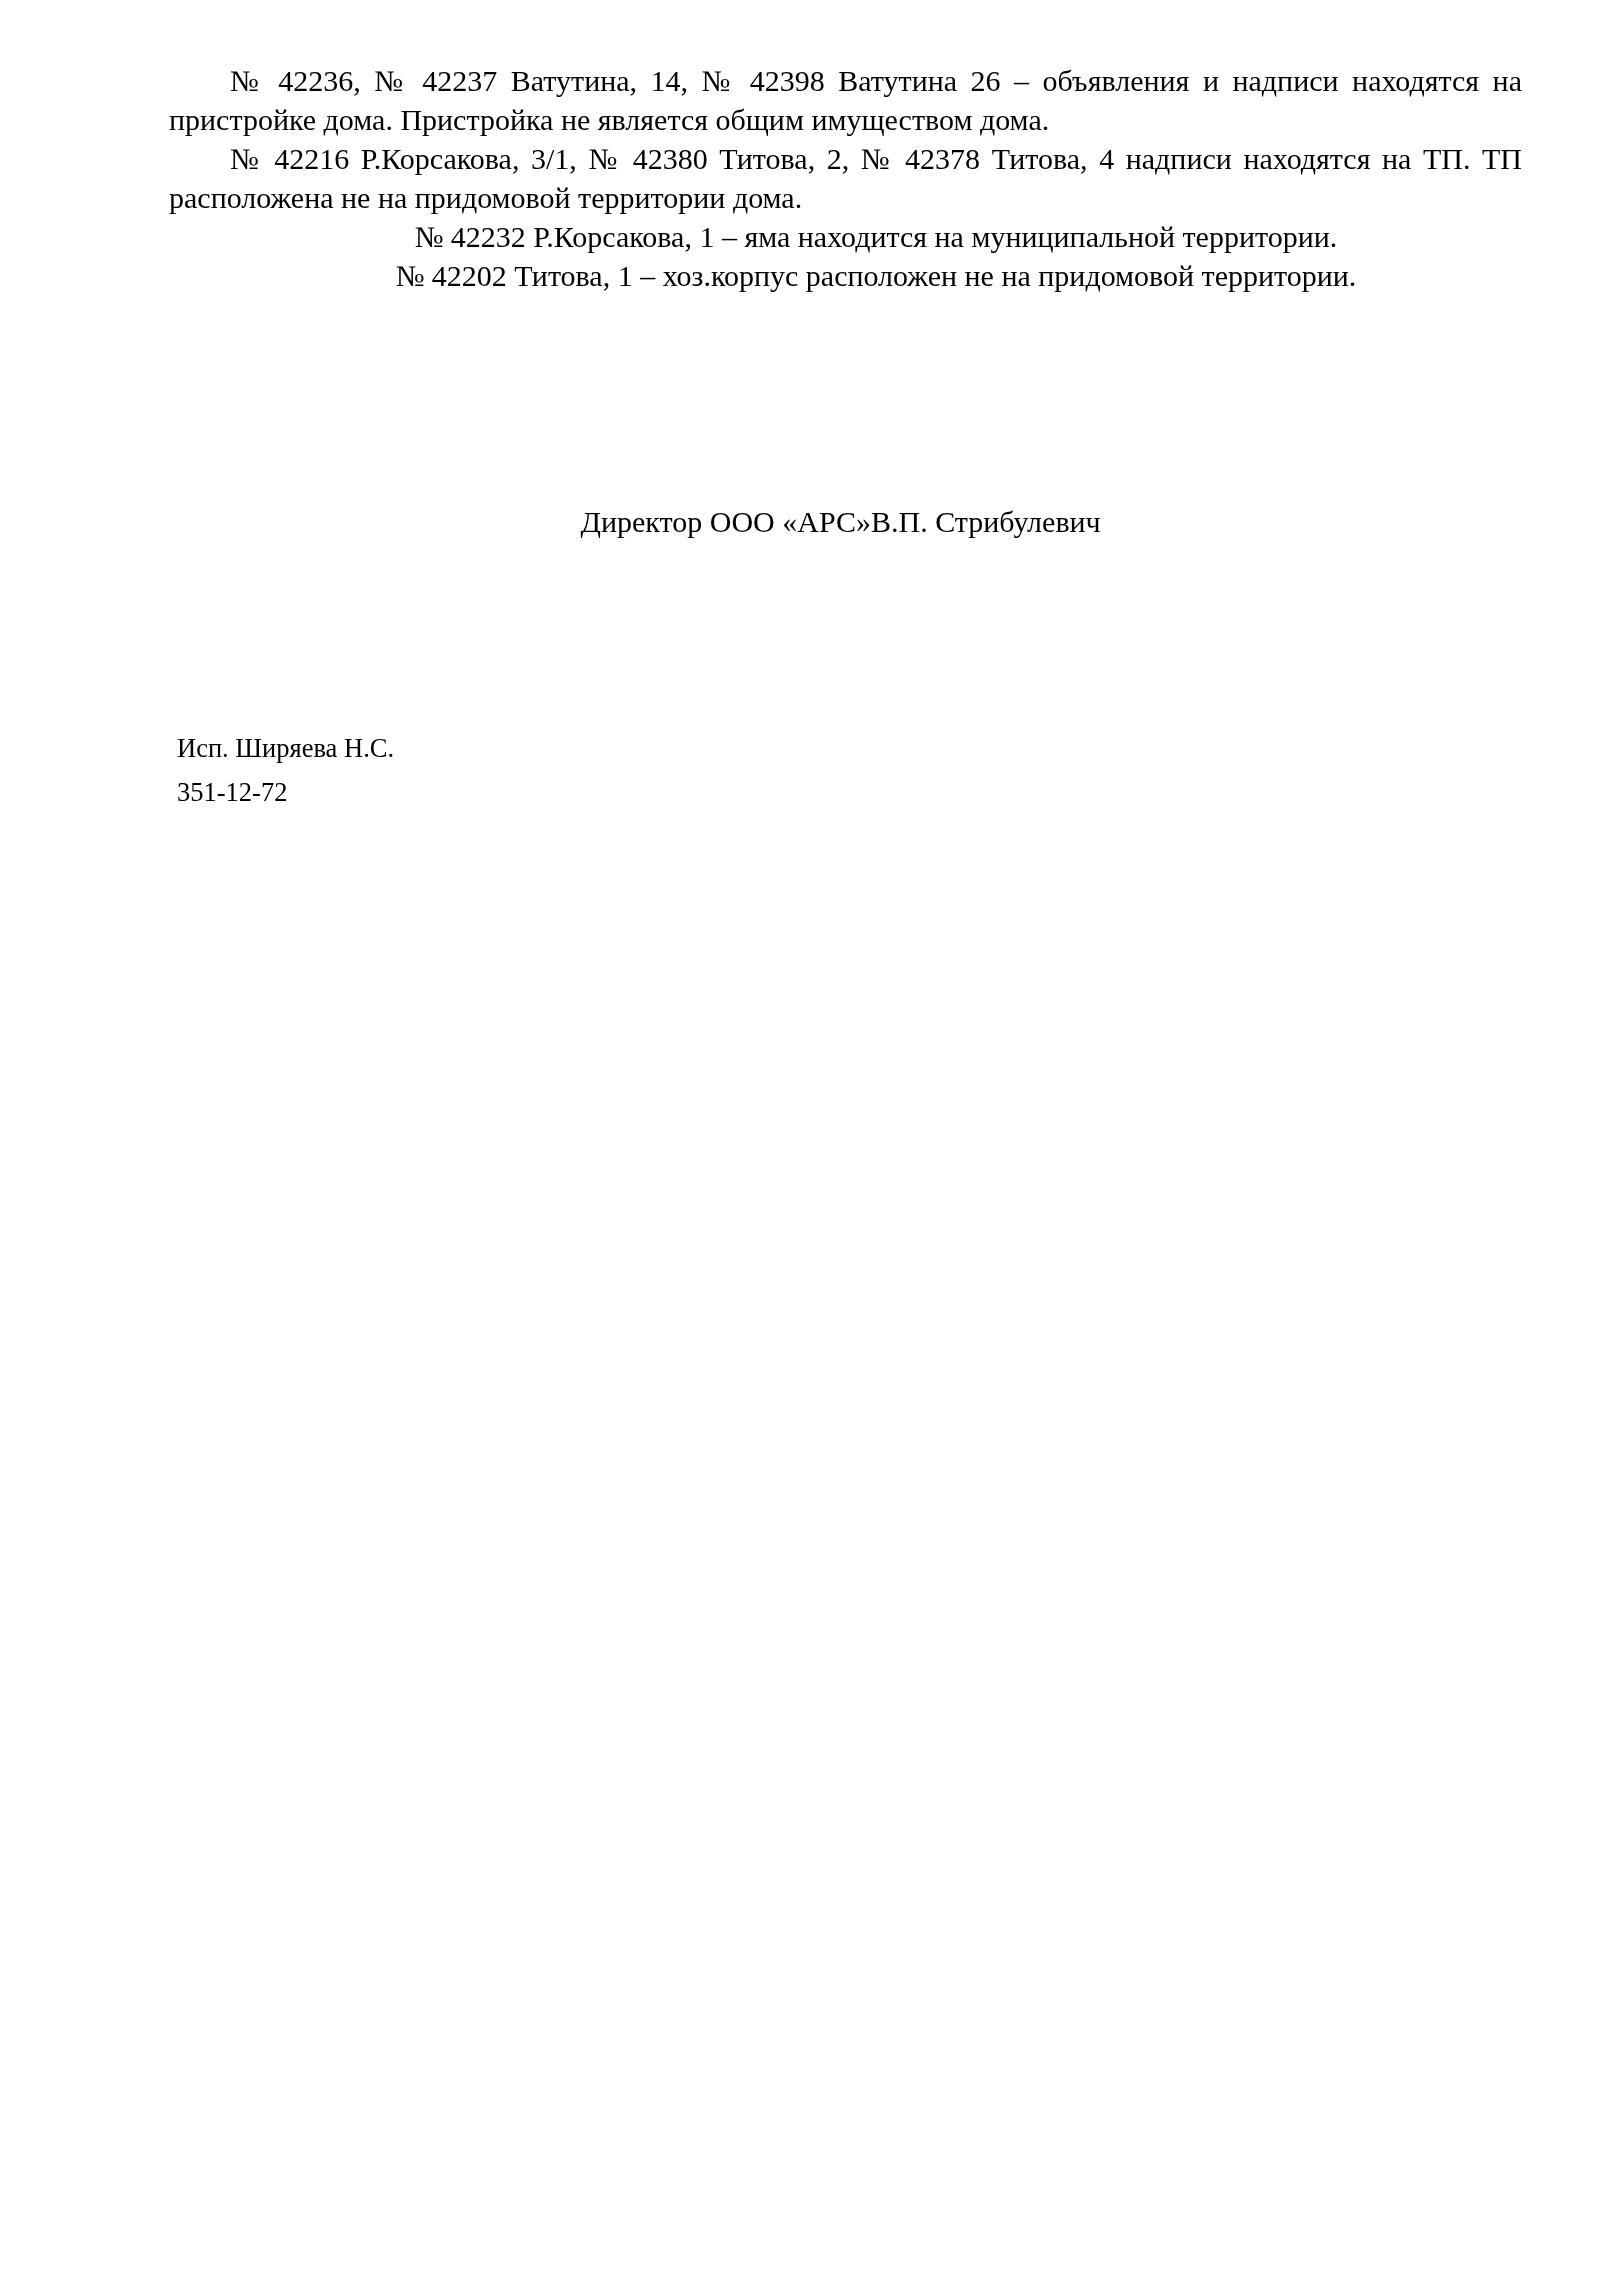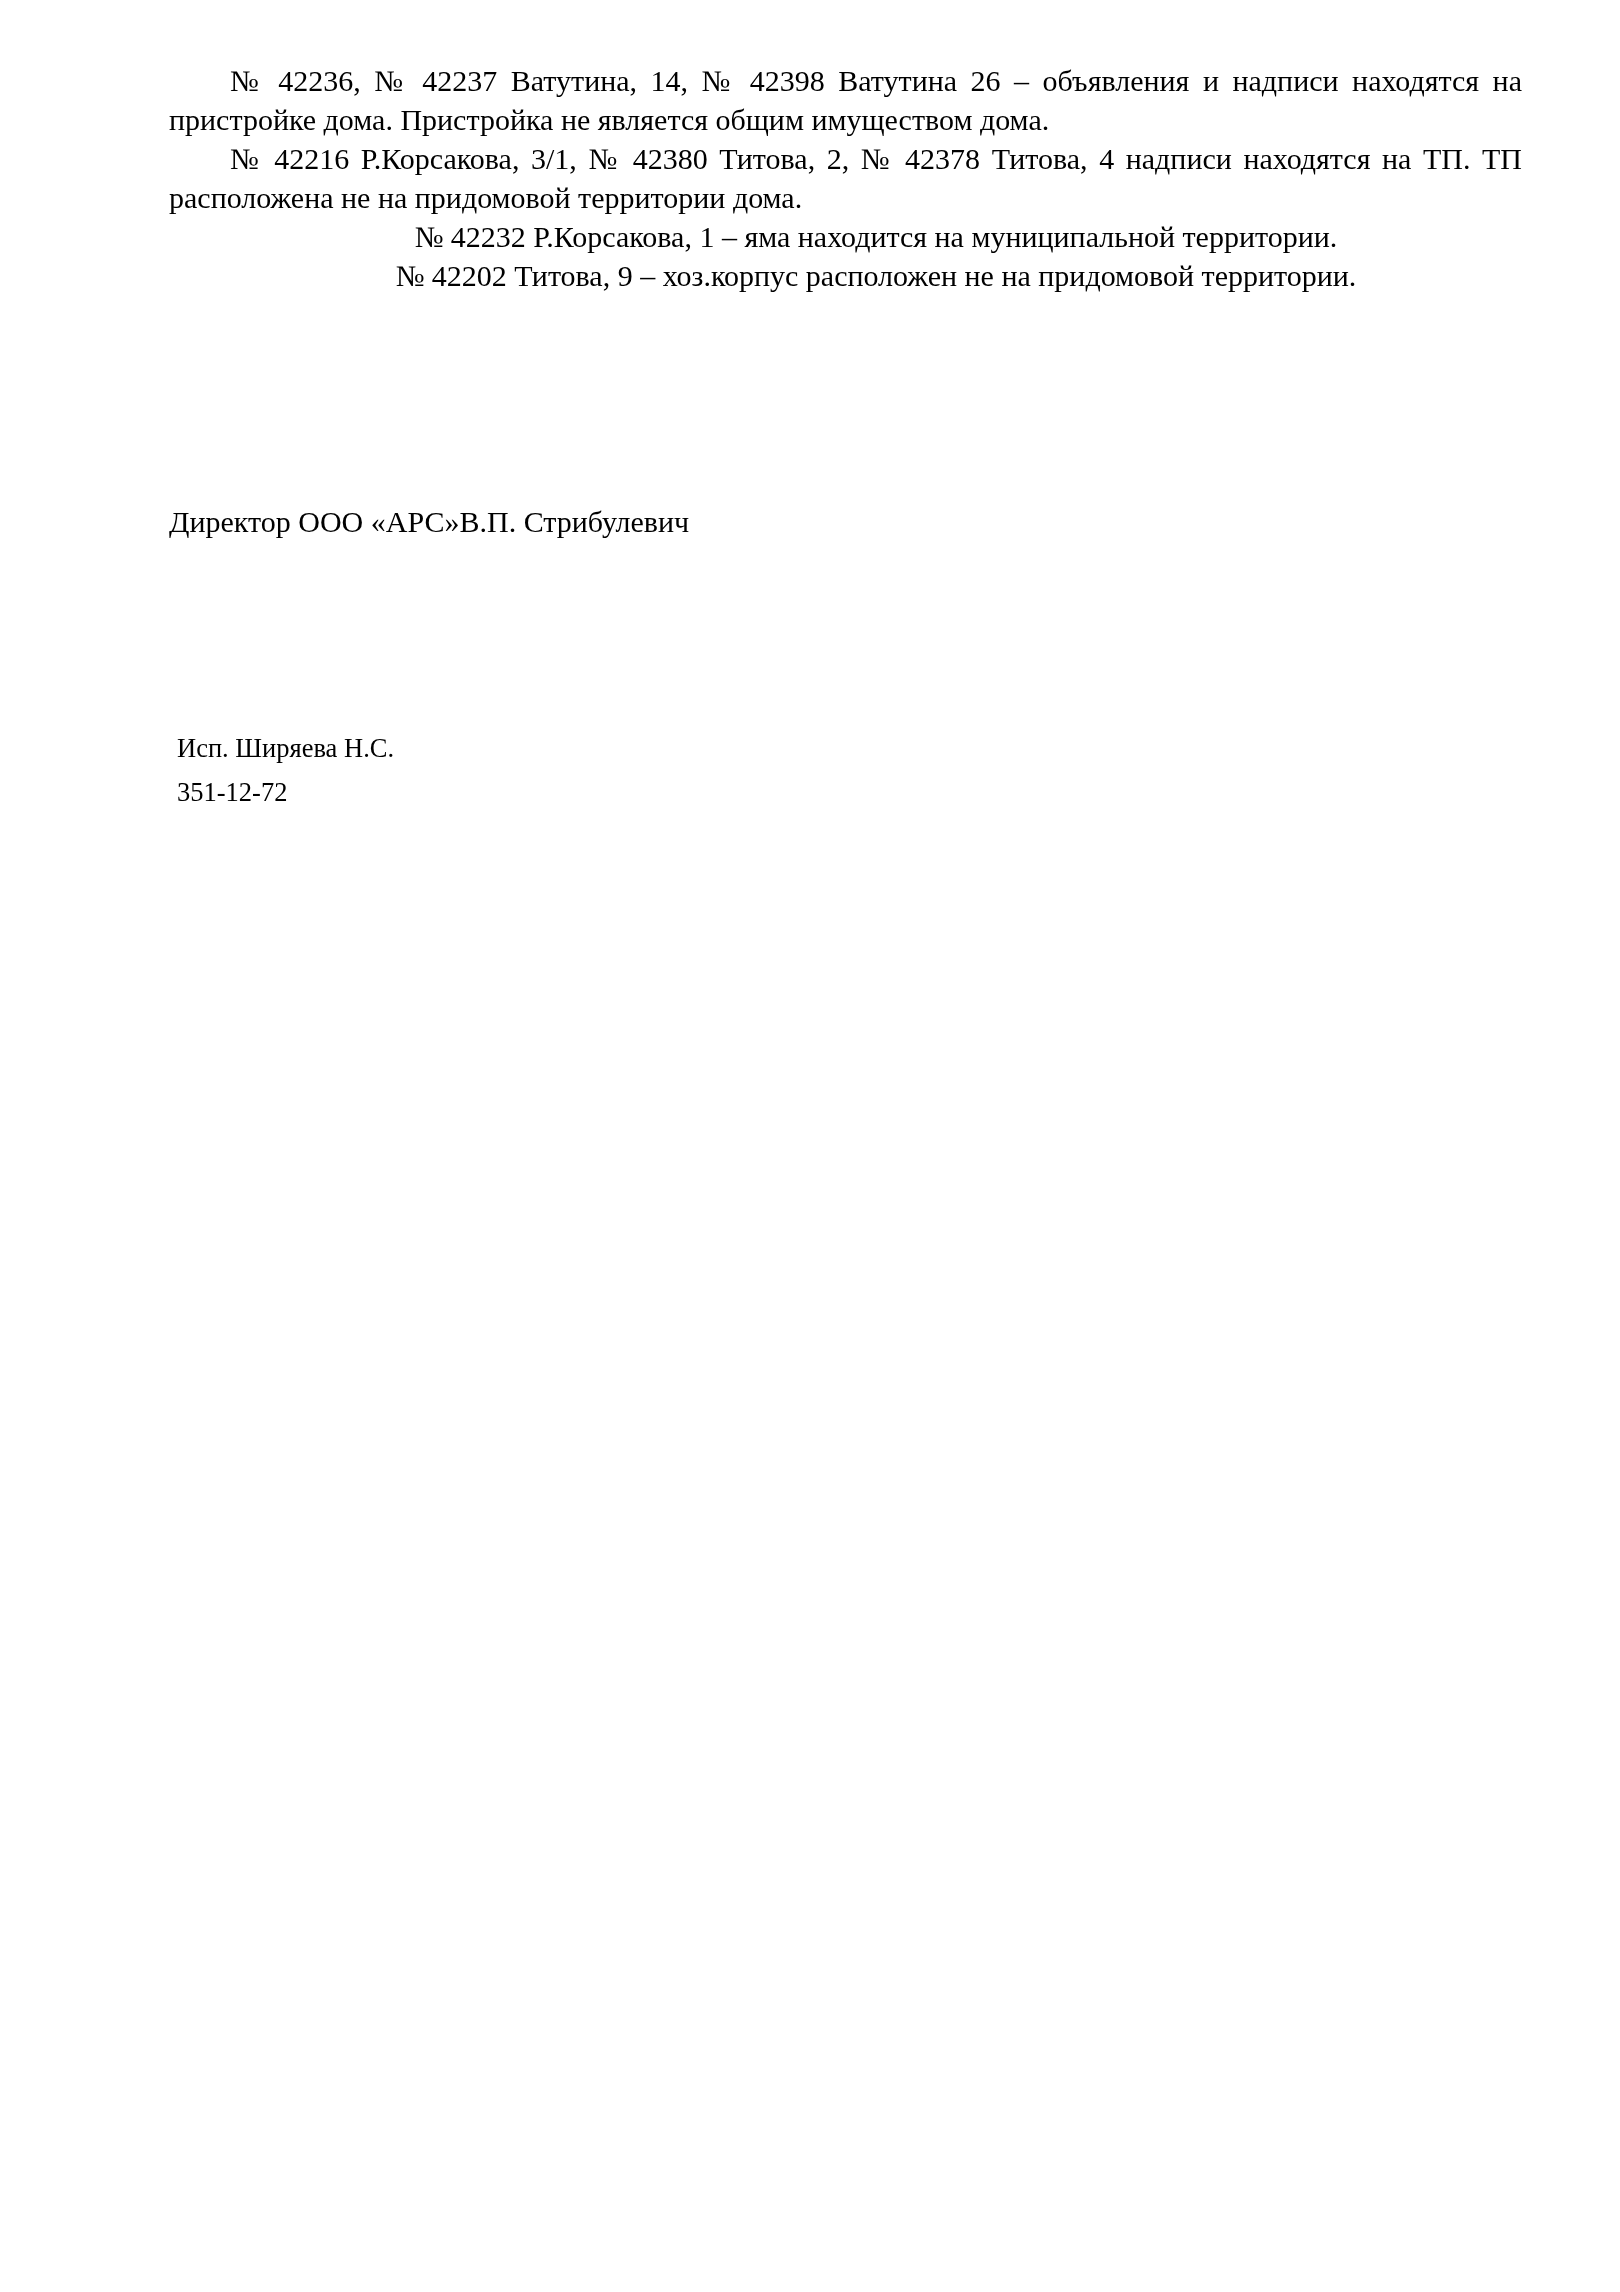--- a/index.html
+++ b/index.html
@@ -41,21 +41,21 @@
     text-align: center;
   }
   .signature-block {
     position: absolute;
     top: 502px;
     left: 169px;
     width: 1353px;
     font-size: 30px;
     line-height: 1.3;
     display: flex;
-    justify-content: flex-start;
+    justify-content: center;
     align-items: baseline;
   }
   .sig-left {
     white-space: nowrap;
   }
   .sig-right {
     white-space: nowrap;
     padding-right: 9.8px;
   }
   .executor-block {
@@ -72,21 +72,21 @@
 </style>
 </head>
 <body>
 
 <div class="page">
 
   <div class="content">
     <p class="body-par">№ 42236, № 42237 Ватутина, 14, № 42398 Ватутина 26 – объявления и надписи находятся на пристройке дома. Пристройка не является общим имуществом дома.</p>
     <p class="body-par">№ 42216 Р.Корсакова, 3/1, № 42380 Титова, 2, № 42378 Титова, 4 надписи находятся на ТП. ТП расположена не на придомовой территории дома.</p>
     <p class="body-par last-of-block">№ 42232 Р.Корсакова, 1 – яма находится на муниципальной территории.</p>
-    <p class="body-par last-of-block">№ 42202 Титова, 9 – хоз.корпус расположен не на придомовой территории.</p>
+    <p class="body-par last-of-block">№ 42202 Титова, 1 – хоз.корпус расположен не на придомовой территории.</p>
   </div>
 
   <div class="signature-block">
     <span class="sig-left">Директор ООО «АРС»</span>
     <span class="sig-right">В.П. Стрибулевич</span>
   </div>
 
   <div class="executor-block">
     <div>Исп. Ширяева Н.С.</div>
     <div>351-12-72</div>

